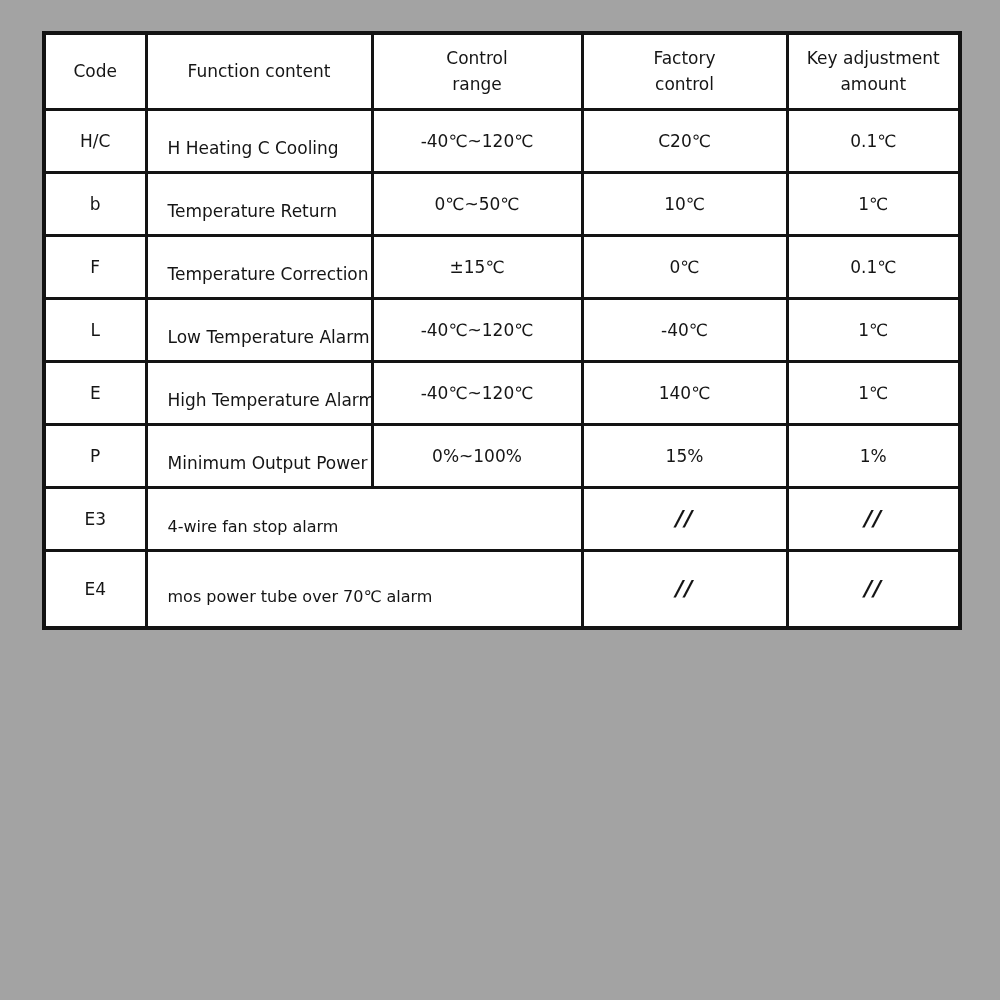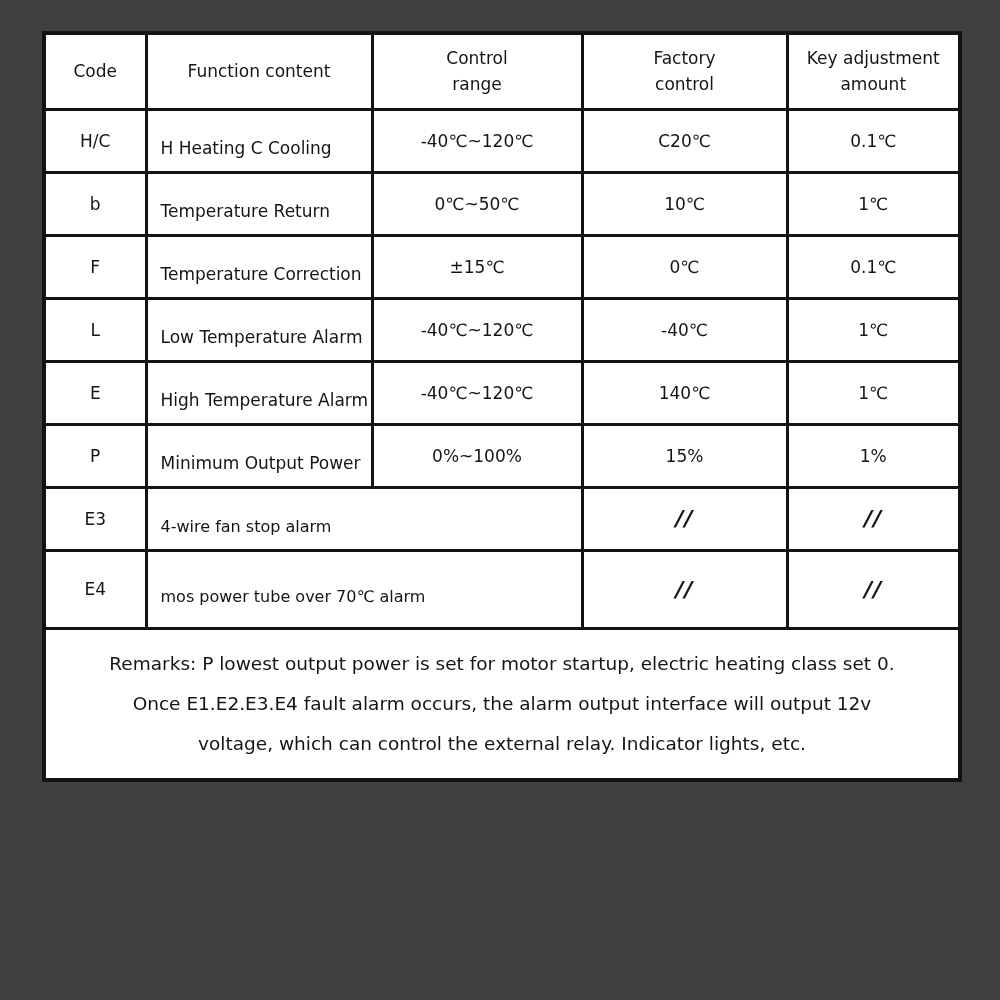--- a/index.html
+++ b/index.html
@@ -8,21 +8,21 @@
     background: #ffffff;
     width: 1000px;
     height: 1000px;
     font-family: "DejaVu Sans", "Liberation Sans", sans-serif;
     color: #151515;
   }
   .canvas {
     position: relative;
     width: 1000px;
     height: 1000px;
-    background: #404040;
+    background: #a3a3a3;
     text-decoration: underline;
   }
   table.spec-table {
     position: absolute;
     left: 42px;
     top: 31px;
     width: 916px;
     border-collapse: collapse;
     table-layout: fixed;
     border: 4px solid #131313;
@@ -43,21 +43,21 @@
   tr.body-row-tall { height: 78px; }
   tr.remarks-row { height: 152px; }
 
   .spec-table th {
     white-space: pre-line;
     line-height: 26px;
     font-weight: 400;
   }
   td.func-cell {
     text-align: left;
-    padding-left: 13px;
+    padding-left: 20px;
   }
   td.func-cell .func-text {
     position: relative;
     top: 7px;
     display: inline-block;
     white-space: nowrap;
   }
   tr.err-row td.func-cell .func-text {
     font-size: 16px;
   }
@@ -146,20 +146,15 @@
         <td class="func-cell" colspan="2"><span class="func-text">4-wire fan stop alarm</span></td>
         <td class="slash-cell">//</td>
         <td class="slash-cell">//</td>
       </tr>
       <tr class="body-row-tall err-row">
         <td class="code-cell">E4</td>
         <td class="func-cell" colspan="2"><span class="func-text">mos power tube over 70℃ alarm</span></td>
         <td class="slash-cell">//</td>
         <td class="slash-cell">//</td>
       </tr>
-      <tr class="remarks-row">
-        <td class="remarks-cell" colspan="5">Remarks: P lowest output power is set for motor startup, electric heating class set 0.
-Once E1.E2.E3.E4 fault alarm occurs, the alarm output interface will output 12v
-voltage, which can control the external relay. Indicator lights, etc.</td>
-      </tr>
     </tbody>
   </table>
 </div>
 
 </body></html>

